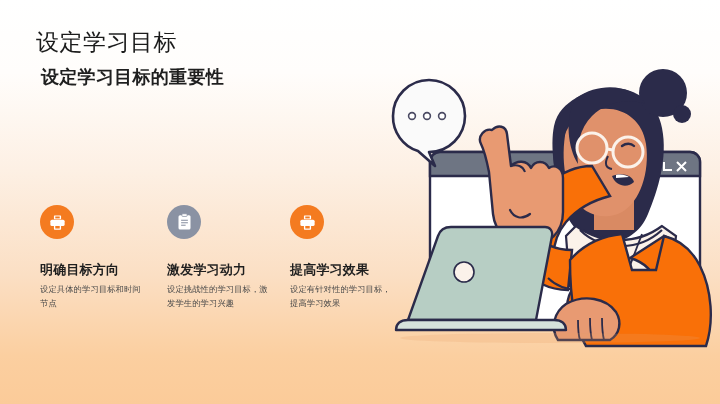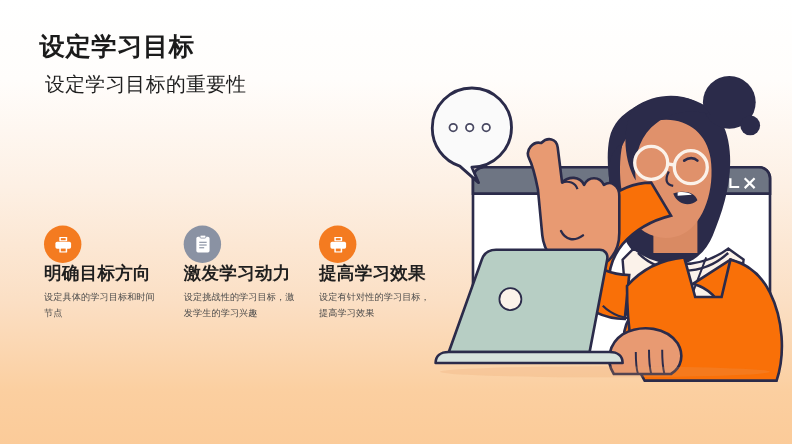--- a/index.html
+++ b/index.html
@@ -24,31 +24,31 @@
         #fbcfa0 88%,
         #fbcb99 100%);
     overflow: hidden;
   }
   
   #title {
     position: absolute;
     left: 36px;
     top: 27px;
     font-size: 23px;
-    font-weight: bold;
+    font-weight: normal;
     color: #1b1b1b;
     letter-spacing: 0.5px;
     white-space: nowrap;
   }
   #subtitle {
     position: absolute;
     left: 41px;
     top: 65px;
     font-size: 18px;
-    font-weight: normal;
+    font-weight: bold;
     color: #1f1f1f;
     letter-spacing: 0.3px;
     white-space: nowrap;
   }
   
   #features {
     position: absolute;
     left: 40px;
     top: 205px;
     width: 370px;
@@ -65,22 +65,22 @@
   .f-icon {
     width: 34px;
     height: 34px;
     border-radius: 50%;
     display: flex;
     align-items: center;
     justify-content: center;
   }
   .f-icon svg { display: block; }
   .f-head {
-    margin-top: 0;
-    font-size: 16px;
+    margin-top: 22px;
+    font-size: 13px;
     font-weight: bold;
     color: #1f1f1f;
     white-space: nowrap;
     letter-spacing: 0.2px;
   }
   .f-body {
     margin-top: 4px;
     font-size: 8.3px;
     line-height: 1.65;
     color: #4a4a4a;

